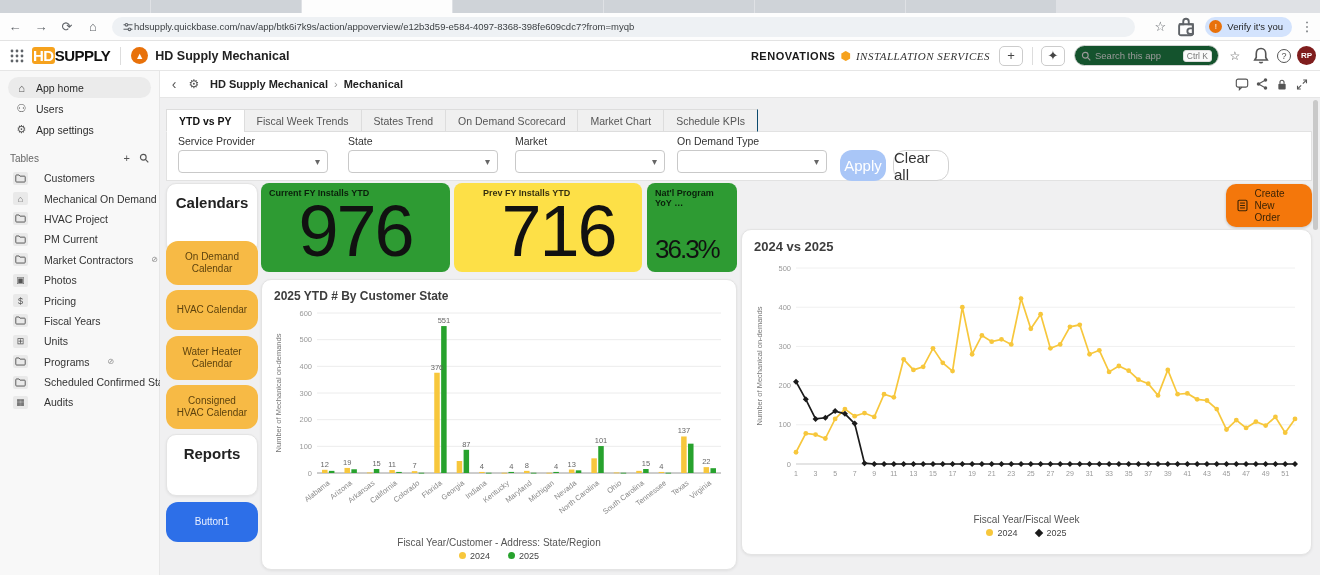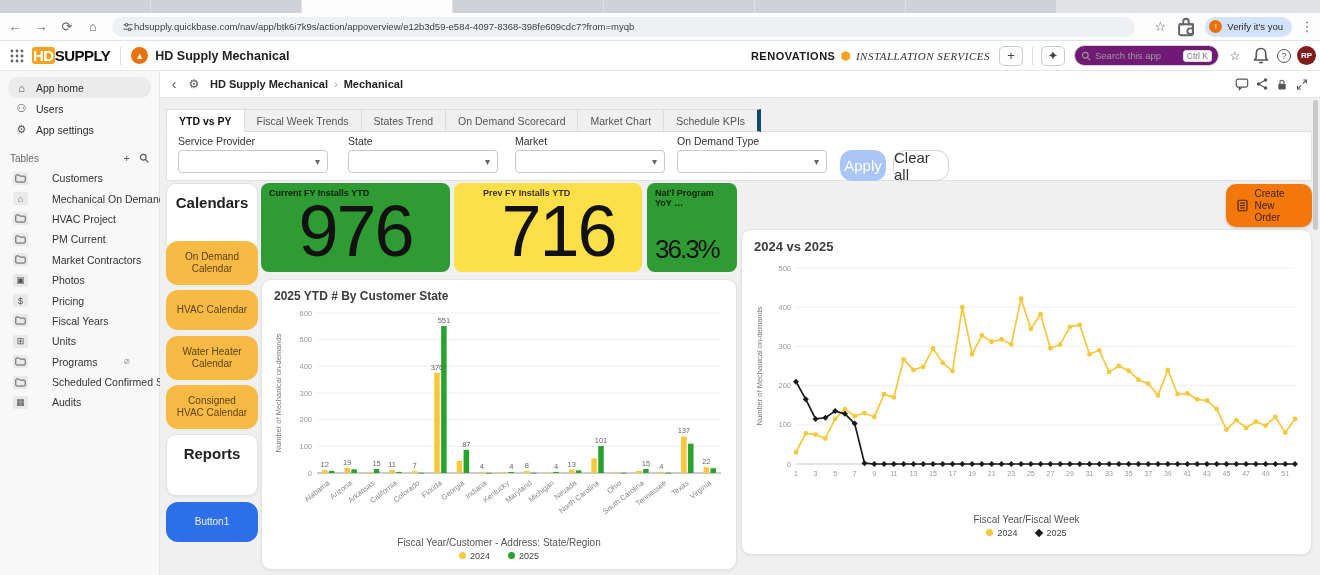--- a/index.html
+++ b/index.html
@@ -22,47 +22,47 @@
   .logo{font-weight:bold;font-size:15px;letter-spacing:-0.5px;color:#111;margin-left:8px;white-space:nowrap;}
   .logo .d{color:#fff;background:#f6a21d;border-radius:3px;padding:0 1px;}
   .vdiv{width:1px;height:18px;background:#ddd;margin:0 10px;}
   .appicon{width:17px;height:17px;border-radius:50%;background:#e8710a;display:flex;align-items:center;justify-content:center;color:#fff;font-size:9px;flex:0 0 auto;}
   .appname{font-size:12.5px;font-weight:bold;color:#222;margin-left:7px;}
   .banner{display:flex;align-items:center;gap:5px;margin-left:auto;white-space:nowrap;}
   .ren{font-size:11px;font-weight:bold;letter-spacing:.5px;color:#1a1a1a;}
   .hex{color:#f6a21d;font-size:12px;}
   .inst{font-family:"Liberation Serif",serif;font-style:italic;font-size:11px;letter-spacing:.5px;color:#333;}
   .sqbtn{width:24px;height:20px;border:1px solid #ccc;border-radius:5px;display:flex;align-items:center;justify-content:center;font-size:13px;color:#444;margin-left:9px;background:#fff;}
-  .searchpill{width:145px;height:21px;border:1px solid #d4d4d4;border-radius:11px;display:flex;align-items:center;padding:0 6px;margin-left:9px;background:#701a75;}
+  .searchpill{width:145px;height:21px;border:1px solid #d4d4d4;border-radius:11px;display:flex;align-items:center;padding:0 6px;margin-left:9px;background:#14532d;}
   .searchpill .ph{font-size:9.5px;color:#9a9a9a;flex:1;margin-left:4px;}
   .kbd{font-size:8.5px;color:#777;border:1px solid #ddd;border-radius:3px;padding:0 3px;background:#fafafa;}
   .hbtn{width:20px;height:20px;display:flex;align-items:center;justify-content:center;color:#555;font-size:12px;margin-left:6px;}
   .avatar{width:19px;height:19px;border-radius:50%;background:#7f1d1d;color:#fff;font-size:8px;font-weight:bold;display:flex;align-items:center;justify-content:center;margin:0 4px 0 6px;}
   
   .sidebar{left:0;top:71px;width:160px;height:504px;background:#f8f8f8;border-right:1px solid #e7e7e7;padding:6px 8px;}
   .srow{display:flex;align-items:center;gap:8px;height:21px;border-radius:11px;padding:0 7px;font-size:10.5px;color:#2b2b2b;}
   .srow.active{background:#ebebeb;}
   .sico{width:13px;color:#555;font-size:11px;display:flex;align-items:center;justify-content:center;flex:0 0 auto;}
   .theader{display:flex;align-items:center;margin:12px 2px 4px 2px;font-size:10px;color:#666;}
   .theader .sp{flex:1;}
   .ticon{color:#555;font-size:11px;margin-left:9px;}
-  .trow{display:flex;align-items:center;gap:24px;height:20.4px;padding:0 5px;font-size:10.5px;color:#333;white-space:nowrap;}
+  .trow{display:flex;align-items:center;gap:16px;height:20.4px;padding:0 5px;font-size:10.5px;color:#333;white-space:nowrap;}
   .tbadge{width:15px;height:13px;background:#e9e9e9;border-radius:2px;display:flex;align-items:center;justify-content:center;color:#555;font-size:9px;flex:0 0 auto;}
   .hiddenmark{color:#888;font-size:8px;margin-left:2px;}
   
   .crumbbar{left:160px;top:71px;width:1160px;height:27px;background:#fff;border-bottom:1px solid #e6e6e6;display:flex;align-items:center;}
   .crumbtxt{font-size:11px;font-weight:bold;color:#222;}
   .crumbsep{color:#999;margin:0 6px;font-size:11px;}
   .cico{color:#555;font-size:12px;display:flex;align-items:center;justify-content:center;width:20px;}
   
   .dash{left:160px;top:98px;width:1160px;height:477px;background:#f0f0f1;}
   .band{position:absolute;left:6px;top:33px;right:8px;height:50px;background:#fff;border:1px solid #e2e2e2;}
   .tabsrow{position:absolute;left:6px;top:11px;height:15px;display:flex;}
   .dtab{height:23px;padding:0 12px;display:flex;align-items:center;font-size:10.5px;color:#555;background:#f0f0f0;border:1px solid #ddd;border-right:none;}
-  .dtab:last-child{border-right:4px solid #0c4a6e;}
+  .dtab:last-child{border-right:1px solid #0c4a6e;}
   .dtab.active{background:#fff;color:#111;font-weight:bold;border-bottom:1px solid #fff;}
   .fgroup{position:absolute;top:37px;}
   .flabel{font-size:10.5px;color:#333;margin-bottom:3px;}
   .fselect{width:150px;height:23px;border:1px solid #c9c9c9;border-radius:4px;background:#fff;display:flex;align-items:center;justify-content:flex-end;padding:0 7px;color:#666;font-size:10px;}
   .pill{height:31px;border-radius:12px;display:flex;align-items:center;justify-content:center;font-size:15px;position:absolute;top:52px;}
   .applybtn{left:680px;width:46px;background:#a9c6f7;color:#fff;border:none;}
   .clearbtn{left:733px;width:56px;background:#fff;color:#333;border:1px solid #d2d2d2;}
   .card{position:absolute;background:#fff;border:1px solid #e4e4e4;border-radius:10px;box-shadow:0 1px 3px rgba(0,0,0,.07);}
   .ltitle{font-size:15px;font-weight:bold;color:#222;text-align:center;padding-top:10px;}
   .calbtn{position:absolute;left:6px;width:92px;border-radius:12px;background:#f7ba45;display:flex;align-items:center;justify-content:center;

